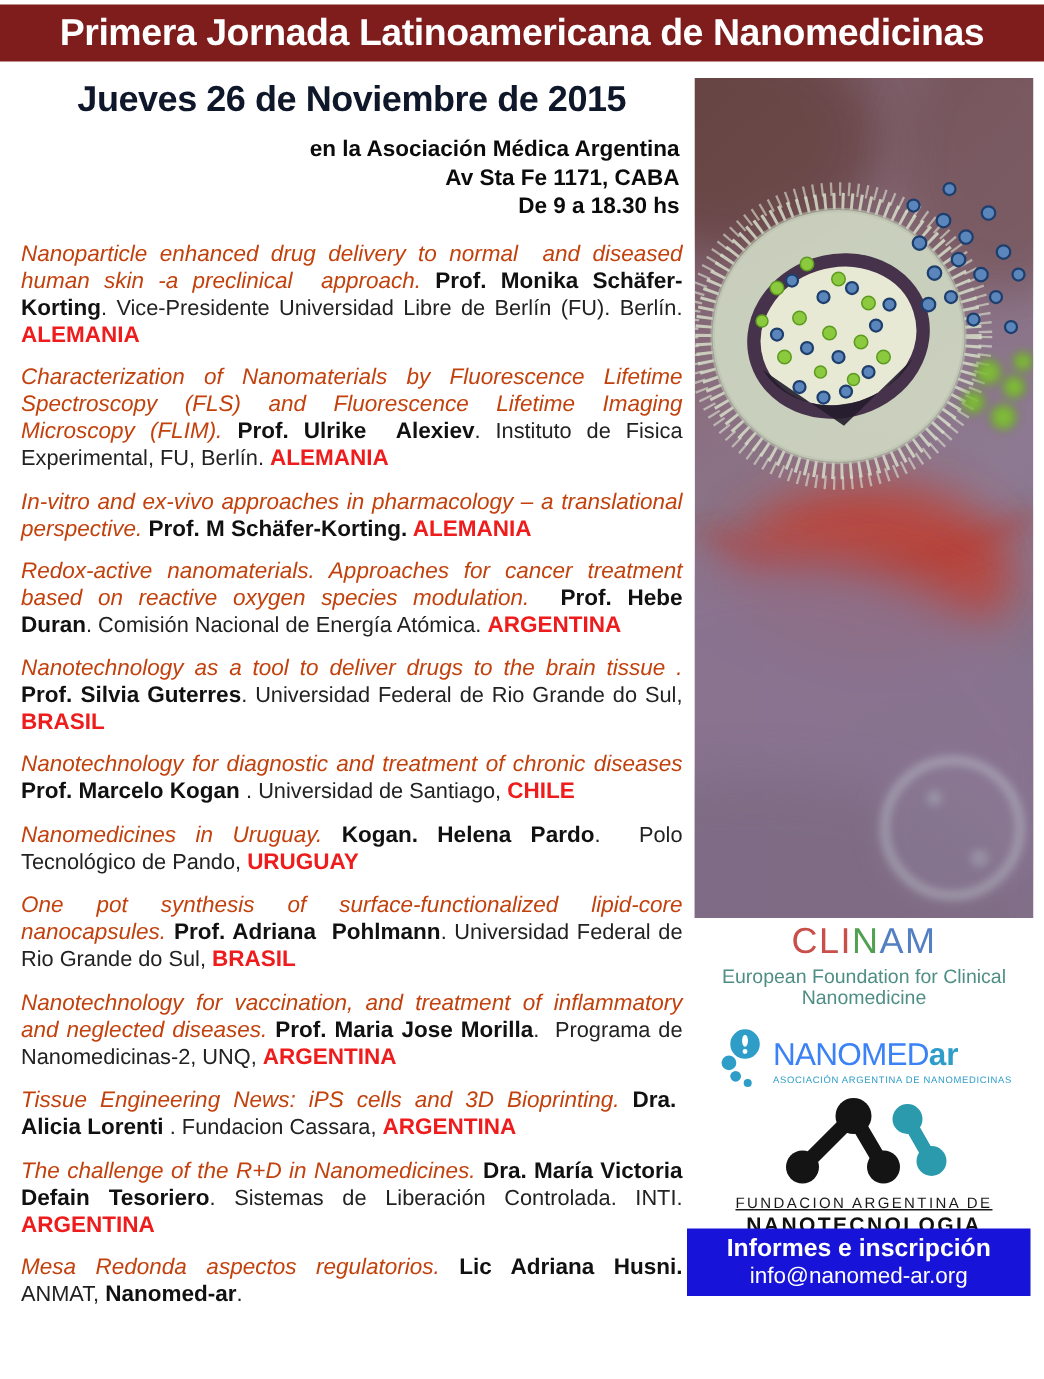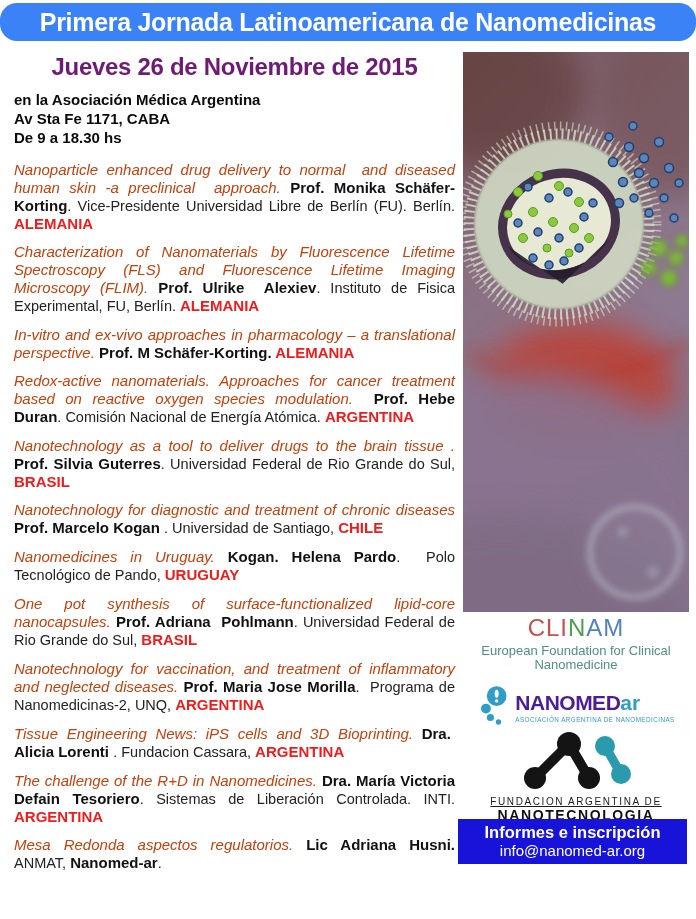--- a/index.html
+++ b/index.html
@@ -1,48 +1,48 @@
 <!DOCTYPE html>
 <html><head>
 <meta charset="utf-8">
 <style>
   * { margin:0; padding:0; box-sizing:border-box; }
   html,body { background:#ffffff; }
   body { font-family:"Liberation Sans", sans-serif; }
   .page { position:relative; width:696px; height:919px; background:#ffffff; overflow:hidden; margin:0 auto; }
 
   
-  .banner { position:absolute; top:3px; left:0; width:696px; height:38px; background:#3b82f6;border-radius:17px; }
+  .banner { position:absolute; top:3px; left:0; width:696px; height:38px; background:#7f1d1d; }
   .banner-title { color:#ffffff; font-weight:bold; font-size:25px; line-height:38px; text-align:center; letter-spacing:-0.3px; }
 
   
   .left-col { position:absolute; left:14px; top:47px; width:441px; }
-  .date-title { color:#701a75; font-weight:bold; font-size:24px; text-align:center; margin:6px 0 10px 0; letter-spacing:-0.3px; }
-  .venue { text-align:left; font-weight:bold; font-size:15px; line-height:1.25; color:#0b0b0b; margin:0 2px 14px 0; }
+  .date-title { color:#0f172a; font-weight:bold; font-size:24px; text-align:center; margin:6px 0 10px 0; letter-spacing:-0.3px; }
+  .venue { text-align:right; font-weight:bold; font-size:15px; line-height:1.25; color:#0b0b0b; margin:0 2px 14px 0; }
 
   .talk { margin:0 0 11px 0; font-size:15px; line-height:1.18; text-align:justify; color:#1b1b1b; }
   .seg-title { color:#c2410c; font-style:italic; }
   .seg-bold { color:#111111; font-weight:bold; }
   .seg-plain { color:#222222; font-size:14.5px; }
   .seg-country { color:#ee1c1c; font-weight:bold; }
 
   
   .right-col { position:absolute; left:463px; top:52px; width:226px; height:867px; }
   .artwork { position:absolute; top:0; left:0; width:226px; height:560px; overflow:hidden; }
 
   .clinam { position:absolute; top:562px; left:0; width:226px; text-align:center; }
   .clinam-word { font-size:24px; letter-spacing:1px; font-weight:400; }
   .cl-red { color:#c94f4b;margin-top:40px; }
   .cl-green { color:#4fa050; }
   .cl-blue { color:#537fc3; }
   .clinam-sub { font-size:13px; line-height:1.1; color:#4f8e85; margin-top:2px; }
 
   .nanomed { position:absolute; top:630px; left:0; width:226px; display:flex; align-items:center; justify-content:center; }
   .nanomed-text { margin-left:4px; }
-  .nanomed-name { font-size:21px; font-weight:bold; color:#4c1d95; letter-spacing:-0.5px; }
+  .nanomed-name { font-size:21px; font-weight:normal; color:#3b82f6; letter-spacing:-0.5px; }
   .nanomed-ar { font-size:21px; font-weight:bold; color:#2e9dc8; }
   .nanomed-tagline { font-size:6.3px; letter-spacing:0.45px; color:#2e9dc8; margin-top:1px; }
 
   .fan { position:absolute; top:680px; left:0; width:226px; text-align:center; }
   .fan-line1 { font-size:10px; letter-spacing:1.6px; color:#1a1a1a; margin-top:2px;text-decoration:underline; }
   .fan-line2 { font-size:14px; font-weight:bold; letter-spacing:1.6px; color:#111111; }
 
   .program { position:absolute; top:766px; left:0; width:226px; text-align:center; color:#0369a1; font-weight:normal; font-size:17px; line-height:1.2; }
 
   .contact-box { position:absolute; top:767px; left:-5px; width:229px; height:45px; background:#1713d8;

